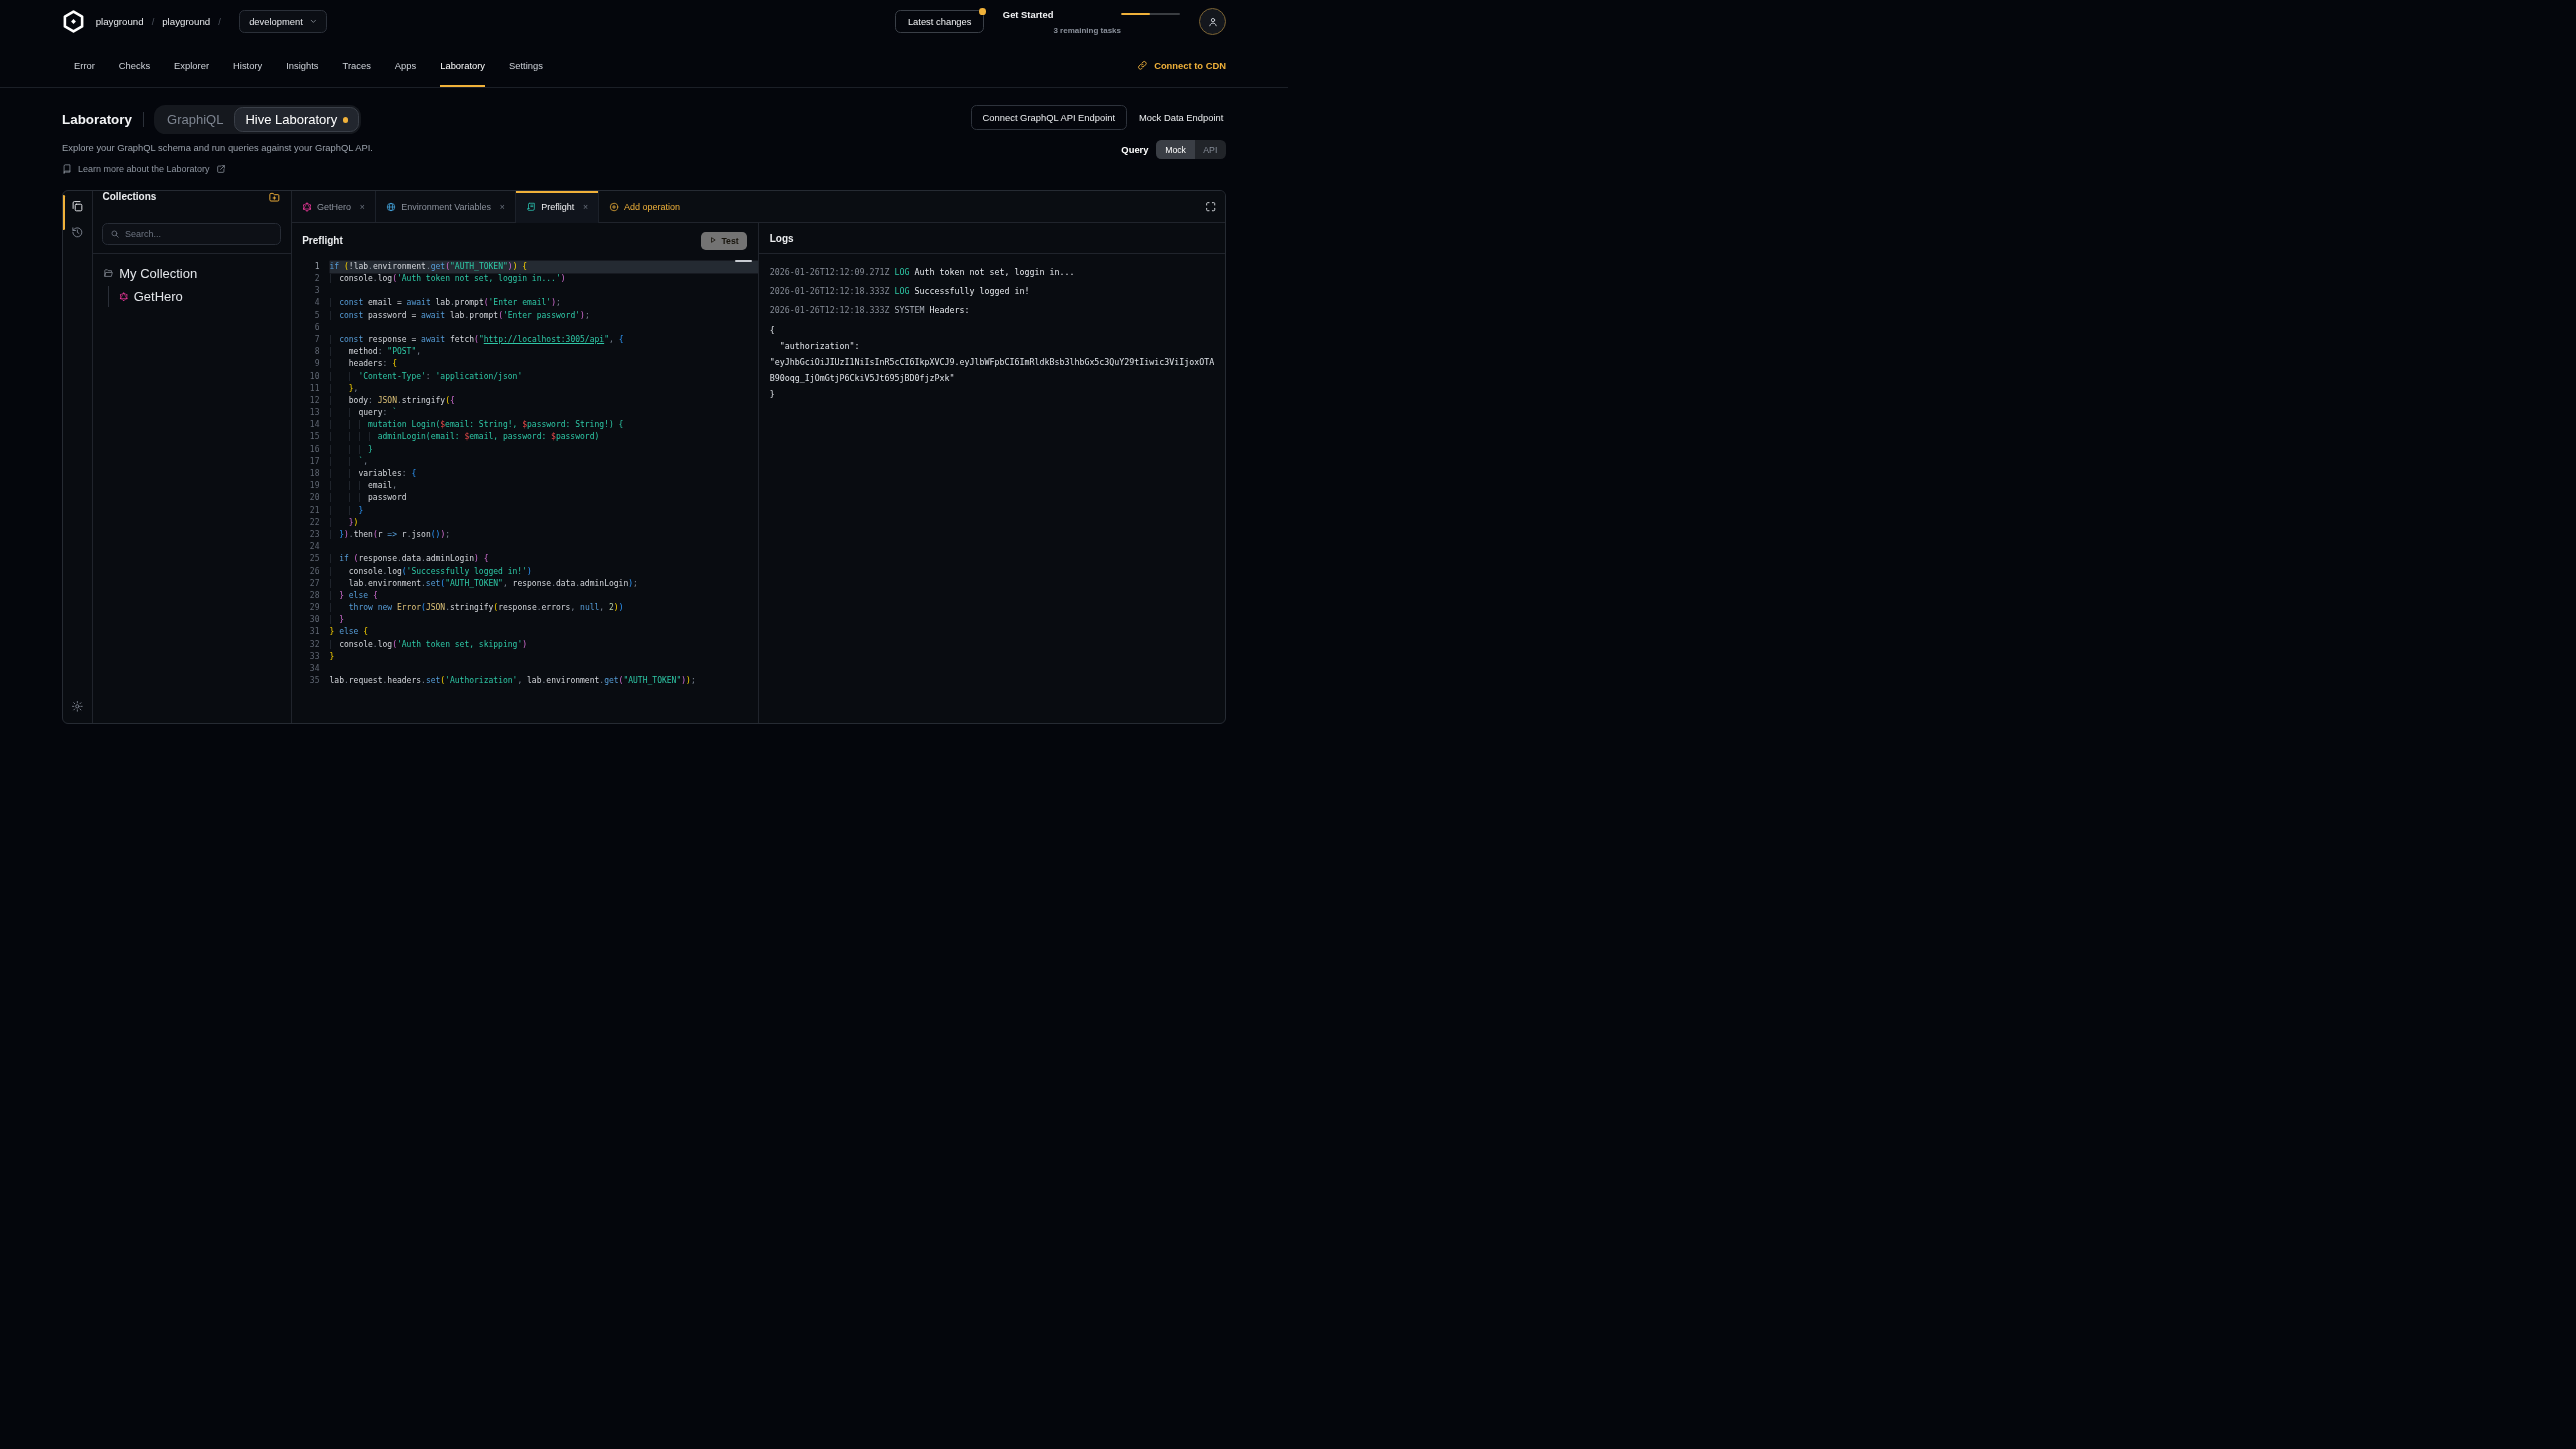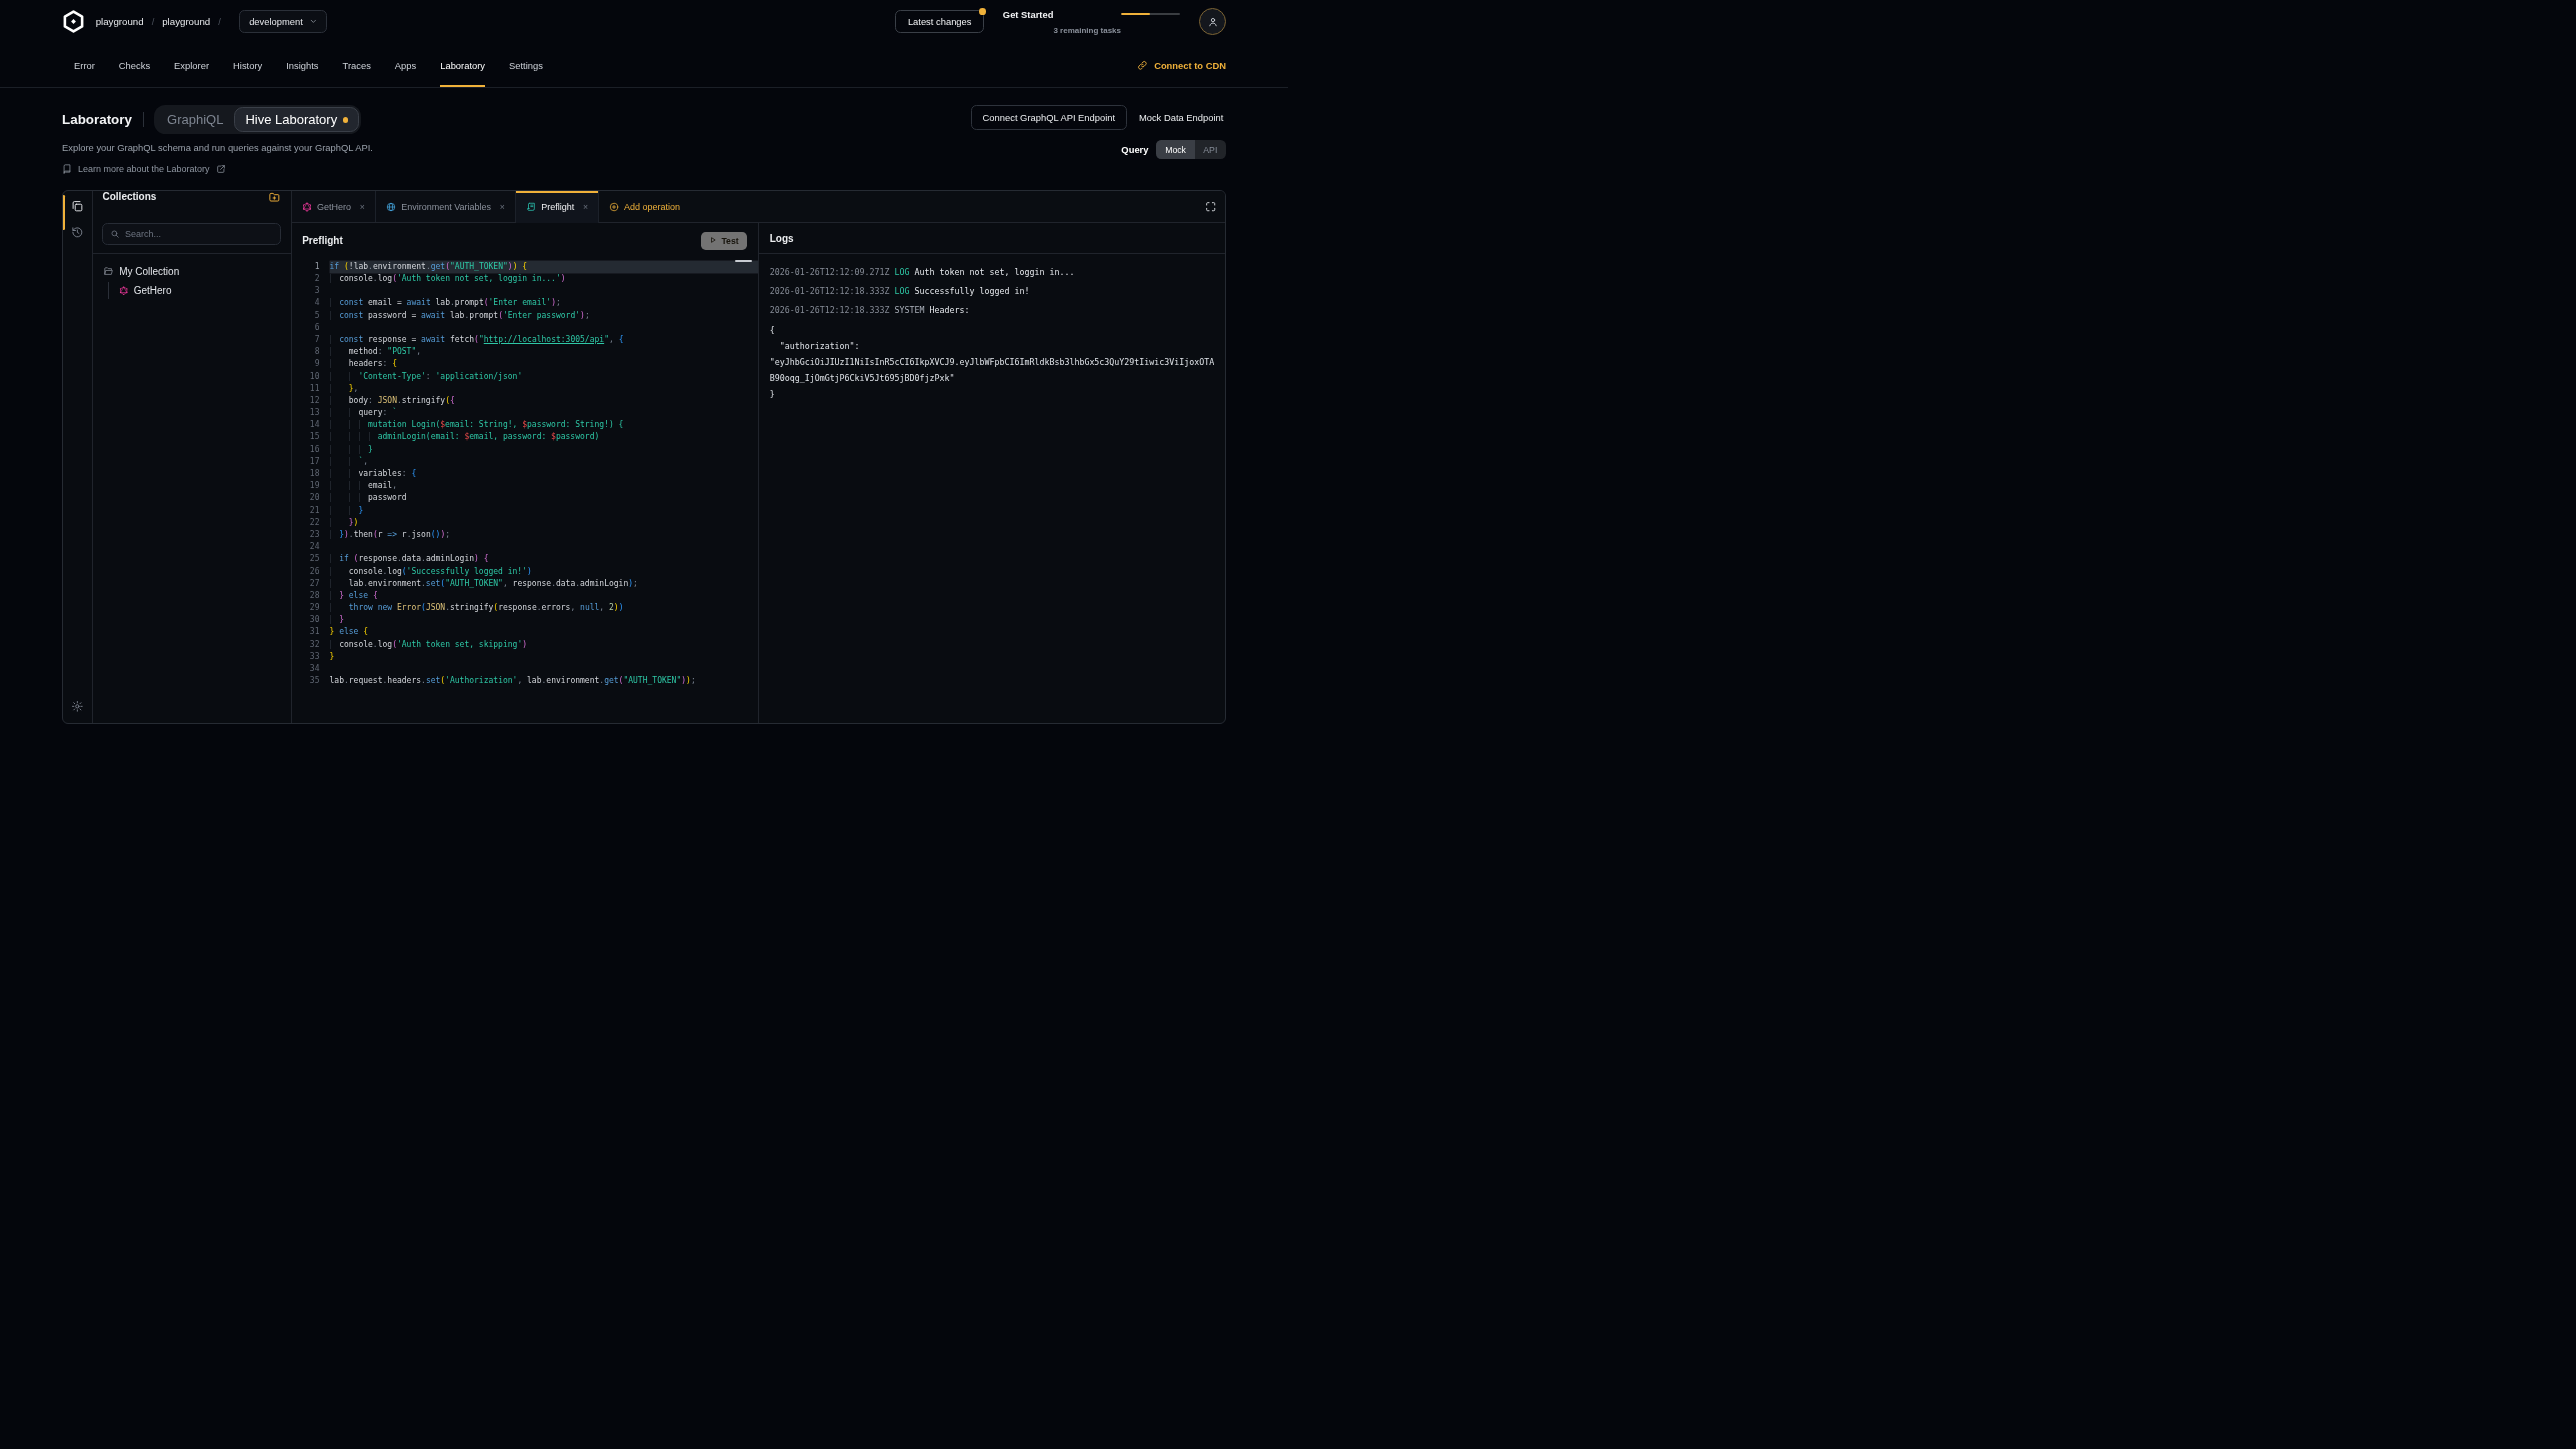--- a/index.html
+++ b/index.html
@@ -85,21 +85,21 @@
   .search-box { margin:0 9.4px 8.7px; height:21.5px; background:#0d1016; border:0.7px solid #272c35; border-radius:5.4px;
     display:flex; align-items:center; gap:5.4px; padding:0 6.7px; }
   .search-box svg { width:10px; height:10px; color:#6d7480; flex-shrink:0; }
   .search-input { border:none; outline:none; background:transparent; color:#cfd3da; font-size:9px; width:100%;
     font-family:"Liberation Sans",sans-serif; }
   .search-input::placeholder { color:#6d7480; }
   .sidebar-divider { border-top:0.7px solid #20242c; }
   .tree { padding:11.4px 10px; }
   .tree-row { display:flex; align-items:center; gap:6px; cursor:pointer; }
   .tree-row svg { width:10.7px; height:10.7px; color:#8b919c; flex-shrink:0; }
-  .tree-label { font-size:10px; color:#e3e6ea; }
+  .tree-label { font-size:13px; color:#e3e6ea; }
   .tree-children { margin-left:5.4px; border-left:0.7px solid #2a2f38; padding-left:10px; margin-top:5.4px; }
   .tree-child { display:flex; align-items:center; gap:5.4px; padding:2.7px 0; cursor:pointer; }
   .tree-child svg { width:9.4px; height:9.4px; color:#f0389c; flex-shrink:0; }
 
   .main { flex:1; display:flex; flex-direction:column; min-width:0; }
   .tabstrip { height:32px; display:flex; align-items:stretch; border-bottom:0.7px solid #20242c; background:#0a0d12; }
   .tab { display:flex; align-items:center; gap:5.4px; padding:0 10px; font-size:9px; color:#8b919c;
     border-right:0.7px solid #1c212a; background:#0b0e14; position:relative; cursor:pointer; }
   .tab svg { width:10px; height:10px; }
   .tab .tab-close { color:#6d7480; font-size:8.7px; margin-left:3.4px; cursor:pointer; }

